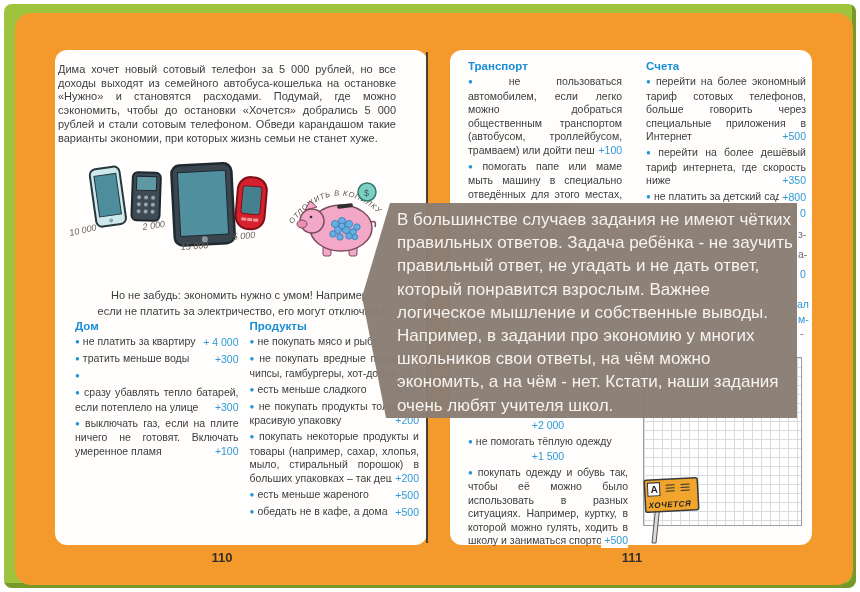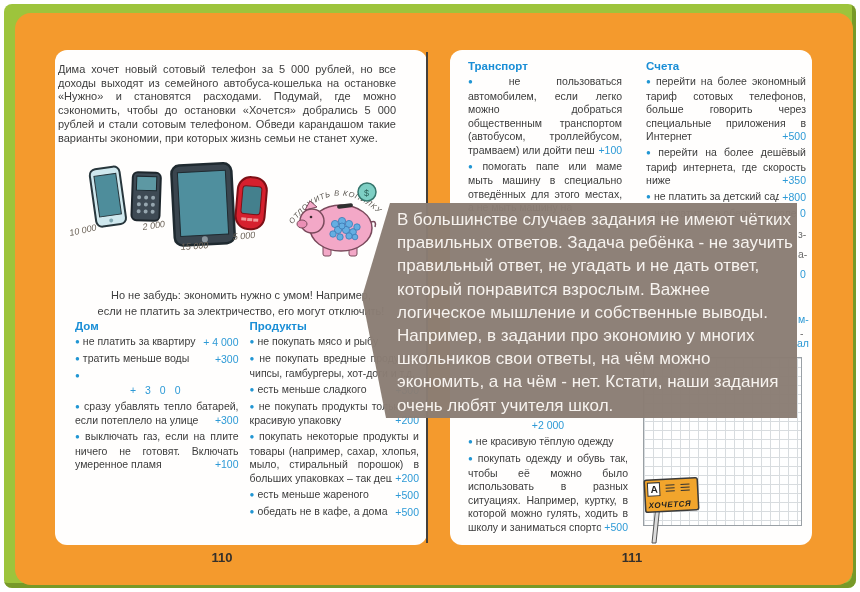--- a/index.html
+++ b/index.html
@@ -139,21 +139,21 @@
     <div class="note">
       <div>Но не забудь: экономить нужно с умом! Например,</div>
       <div>если не платить за электричество, его могут отключить!</div>
     </div>
 
     <div class="cols cols-left">
       <div class="col1L">
         <div class="sec-title">Дом</div>
         <div class="item"><span class="dot"></span><span>не платить за квартиру</span><span class="val">+ 4 000</span></div>
         <div class="item"><span class="dot"></span><span>тратить меньше воды</span><span class="val">+300</span></div>
-        <div class="item"><span class="dot"></span><span class="value-line sp">+ 3 0 0</span></div>
+        <div class="item"><span class="dot"></span></div>
         <div class="item"><span class="dot"></span><span>сразу убавлять тепло батарей, если потеплело на улице</span><span class="val">+300</span></div>
         <div class="item"><span class="dot"></span><span>выключать газ, если на плите ничего не готовят. Включать умеренное пламя</span><span class="val">+100</span></div>
       </div>
       <div class="col2L">
         <div class="sec-title">Продукты</div>
         <div class="item"><span class="dot"></span><span>не покупать мясо и рыбу</span><span class="val"></span></div>
         <div class="item"><span class="dot"></span><span>не покупать вредные продукты: чипсы, гамбургеры, хот-доги и т.д.</span><span class="val"></span></div>
         <div class="item"><span class="dot"></span><span>есть меньше сладкого</span><span class="val">+300</span></div>
         <div class="item"><span class="dot"></span><span>не покупать продукты только за красивую упаковку</span><span class="val">+200</span></div>
         <div class="item"><span class="dot"></span><span>покупать некоторые продукты и товары (например, сахар, хлопья, мыло, стиральный порошок) в больших упаковках – так дешевле</span><span class="val">+200</span></div>
@@ -178,42 +178,42 @@
         <div class="item"><span class="dot"></span><span>перейти на более дешёвый тариф интернета, где скорость ниже</span><span class="val">+350</span></div>
         <div class="item"><span class="dot"></span><span>не платить за детский сад</span><span class="val">+800</span></div>
         <div class="item"><span class="dot"></span><span>не платить за обеды в школе</span><span class="val"></span></div>
       </div>
     </div>
 
     <span class="frag blue" style="left:350px;top:157px;">0</span>
     <span class="frag gray" style="left:348px;top:178px;">з-</span>
     <span class="frag gray" style="left:348px;top:198px;">а-</span>
     <span class="frag blue" style="left:350px;top:218px;">0</span>
-    <span class="frag blue" style="left:347px;top:248px;margin-top:39px;">ал</span>
+    <span class="frag blue" style="left:347px;top:248px;">ал</span>
     <span class="frag blue" style="left:348px;top:263px;">м-</span>
     <span class="frag gray" style="left:350px;top:277px;">-</span>
 
     <div class="gridpaper"></div>
 
     <svg class="sign-svg" width="62" height="72" viewBox="0 0 62 72">
       <path d="M 14 30 L 10 68 L 14 68 L 18 30 Z" fill="#dcdcdc" stroke="#555" stroke-width="1"></path>
       <g transform="rotate(-3 30 20)">
         <rect x="3" y="4" width="53" height="32" rx="2" fill="#f2a52c" stroke="#3a3a3a" stroke-width="1.5"></rect>
         <rect x="6" y="7" width="12" height="13" fill="#fff" stroke="#333" stroke-width="1"></rect>
         <text x="9" y="17" font-size="10" font-weight="bold" fill="#222">А</text>
         <path d="M 24 10 h 9 M 24 13 h 9 M 24 16 h 9 M 39 10 h 9 M 39 13 h 9 M 39 16 h 9" stroke="#333" stroke-width="1"></path>
         <text x="6" y="32" font-size="8" font-weight="bold" font-style="italic" fill="#222" letter-spacing="0.5">ХОЧЕТСЯ</text>
       </g>
     </svg>
 
     <div class="bottom-items">
       <div class="item">
           <span class="value-line">+2 000</span>
         </div>
-      <div class="item"><span class="dot"></span><span>не красивую тёплую одежду</span></div>
+      <div class="item"><span class="dot"></span><span>не помогать тёплую одежду</span><span class="value-line">+1 500</span></div>
       <div class="item"><span class="dot"></span><span>покупать одежду и обувь так, чтобы её можно было использовать в разных ситуациях. Например, куртку, в которой можно гулять, ходить в школу и заниматься спортом.</span><span class="val">+500</span></div>
     </div>
   </div>
 
   <div class="pagenum" style="left:192px;">110</div>
   <div class="pagenum" style="left:602px;">111</div>
 
   <svg class="bubble-svg" width="444" height="228" viewBox="0 0 444 228">
     <polygon points="32,8 439,8 439,223 28,223 4,102" fill="#8a7d74" opacity="0.97"></polygon>
   </svg>

